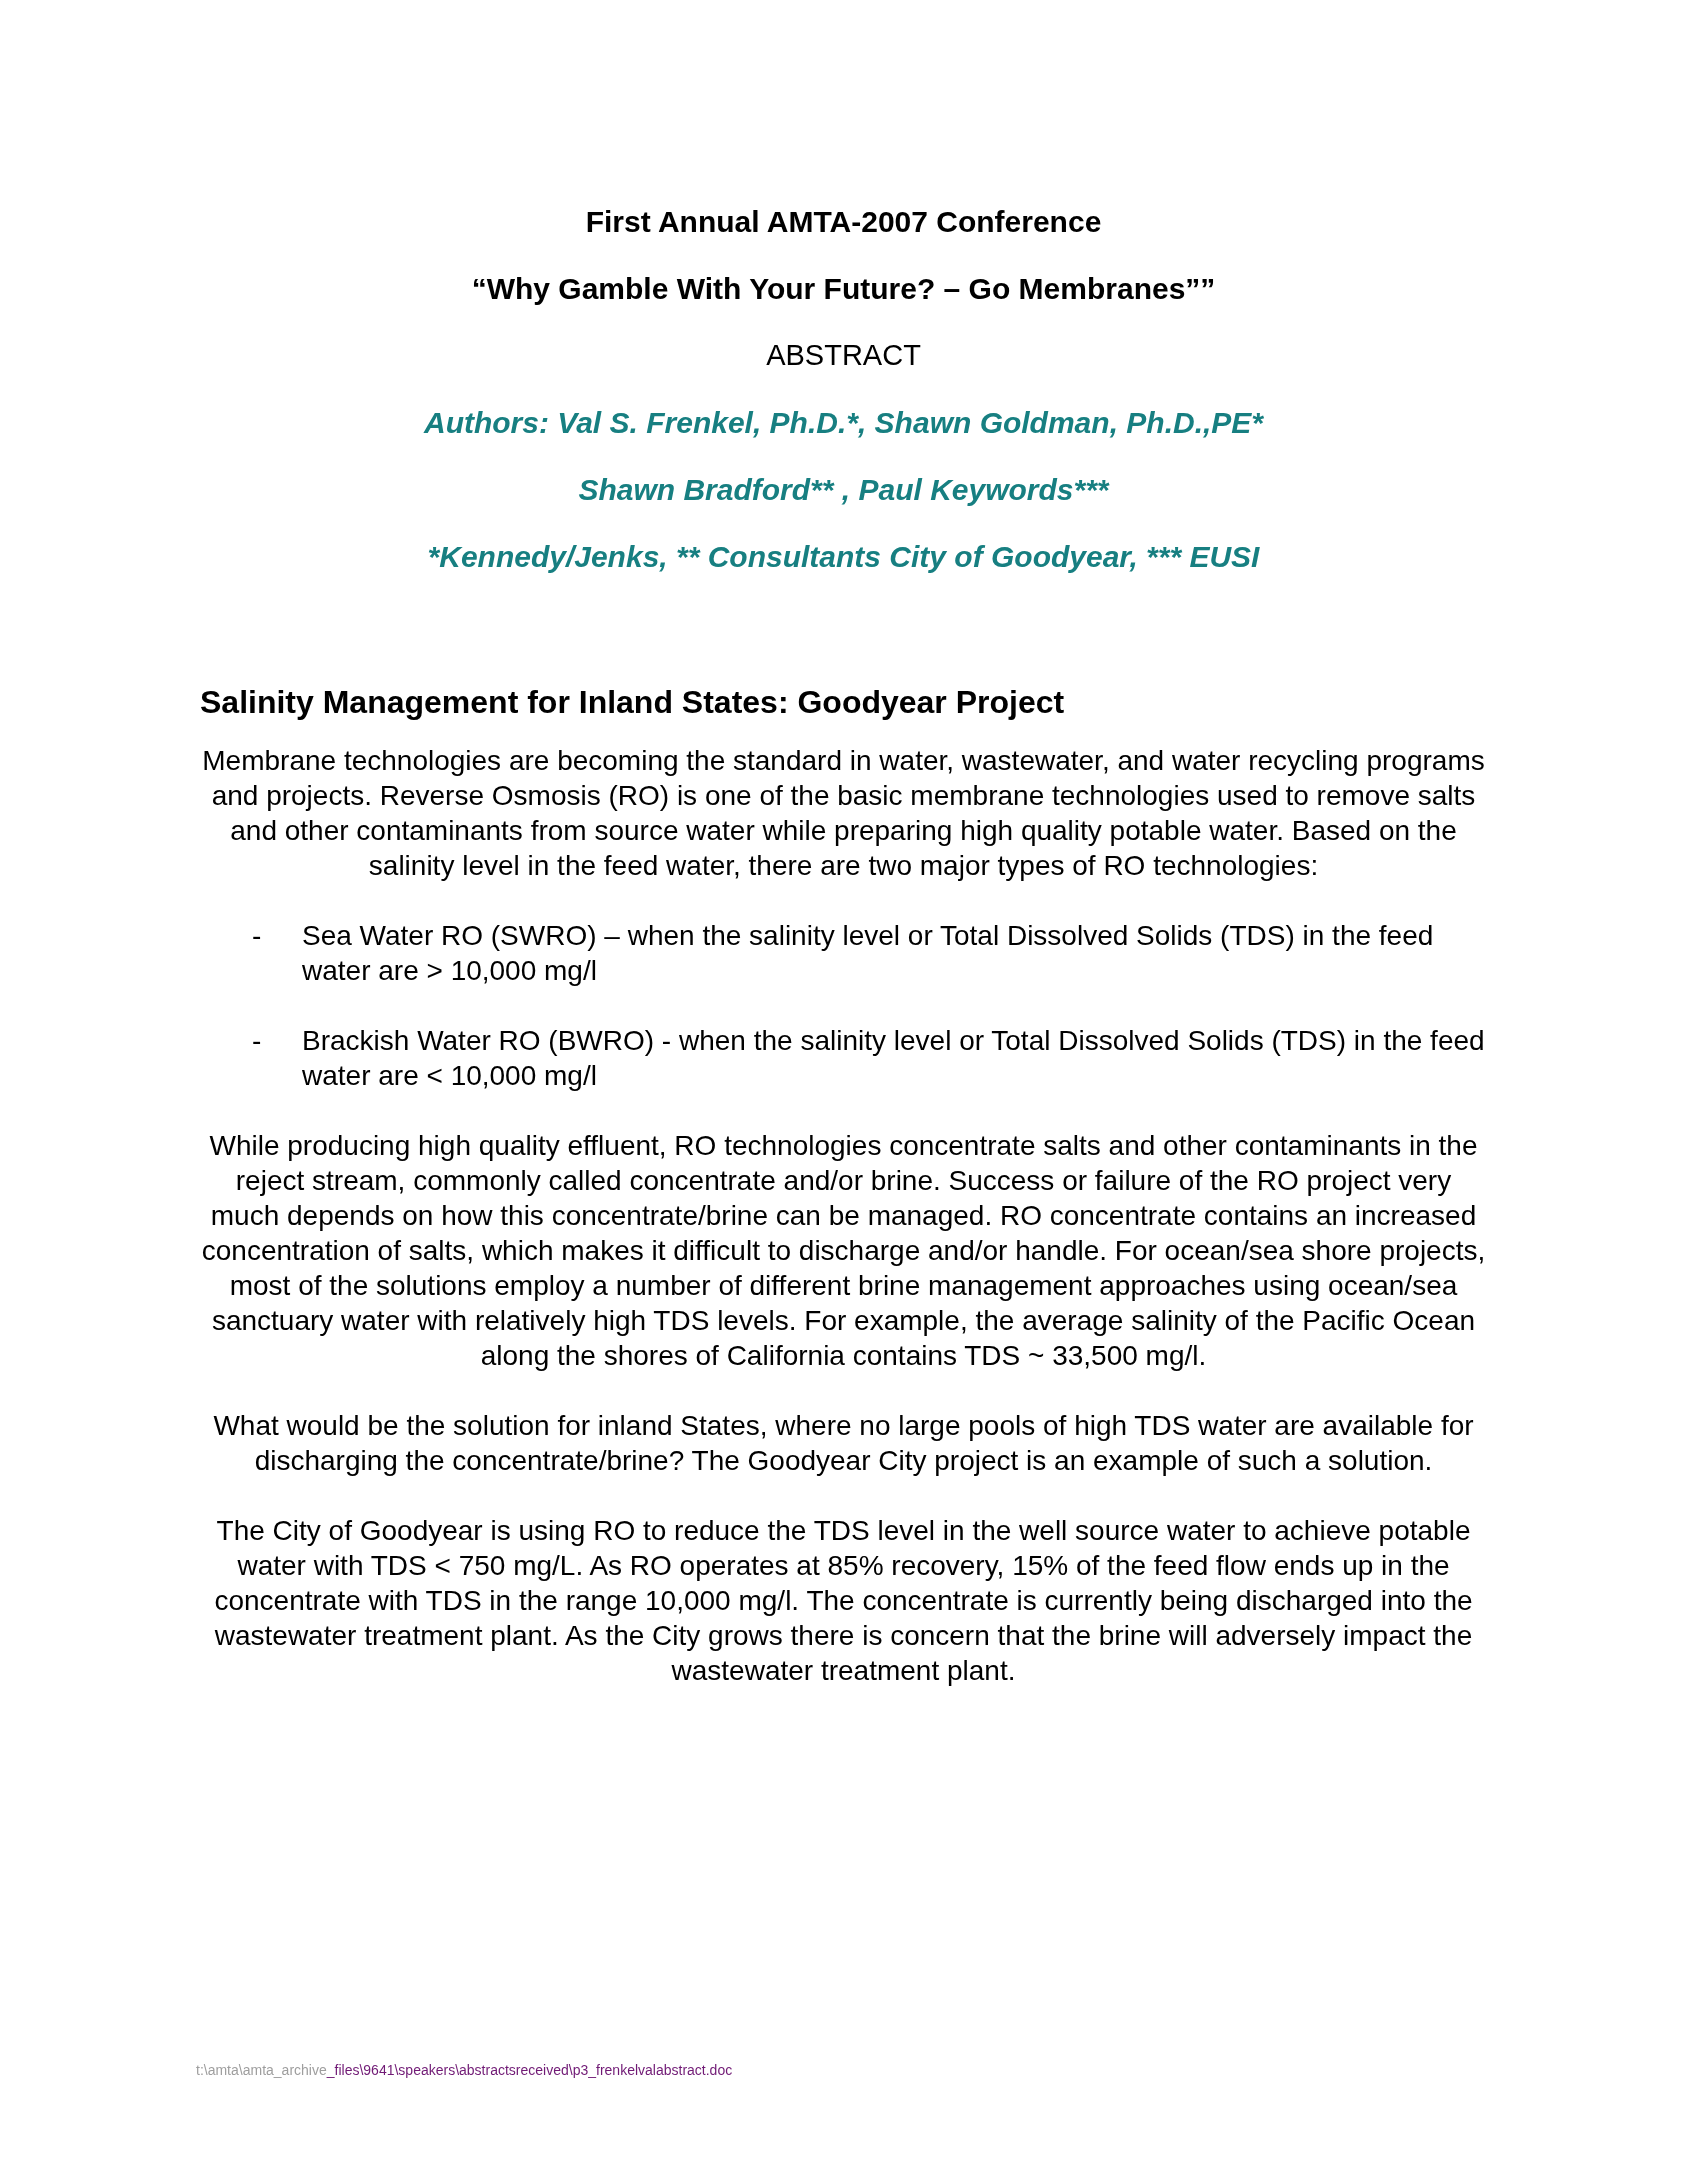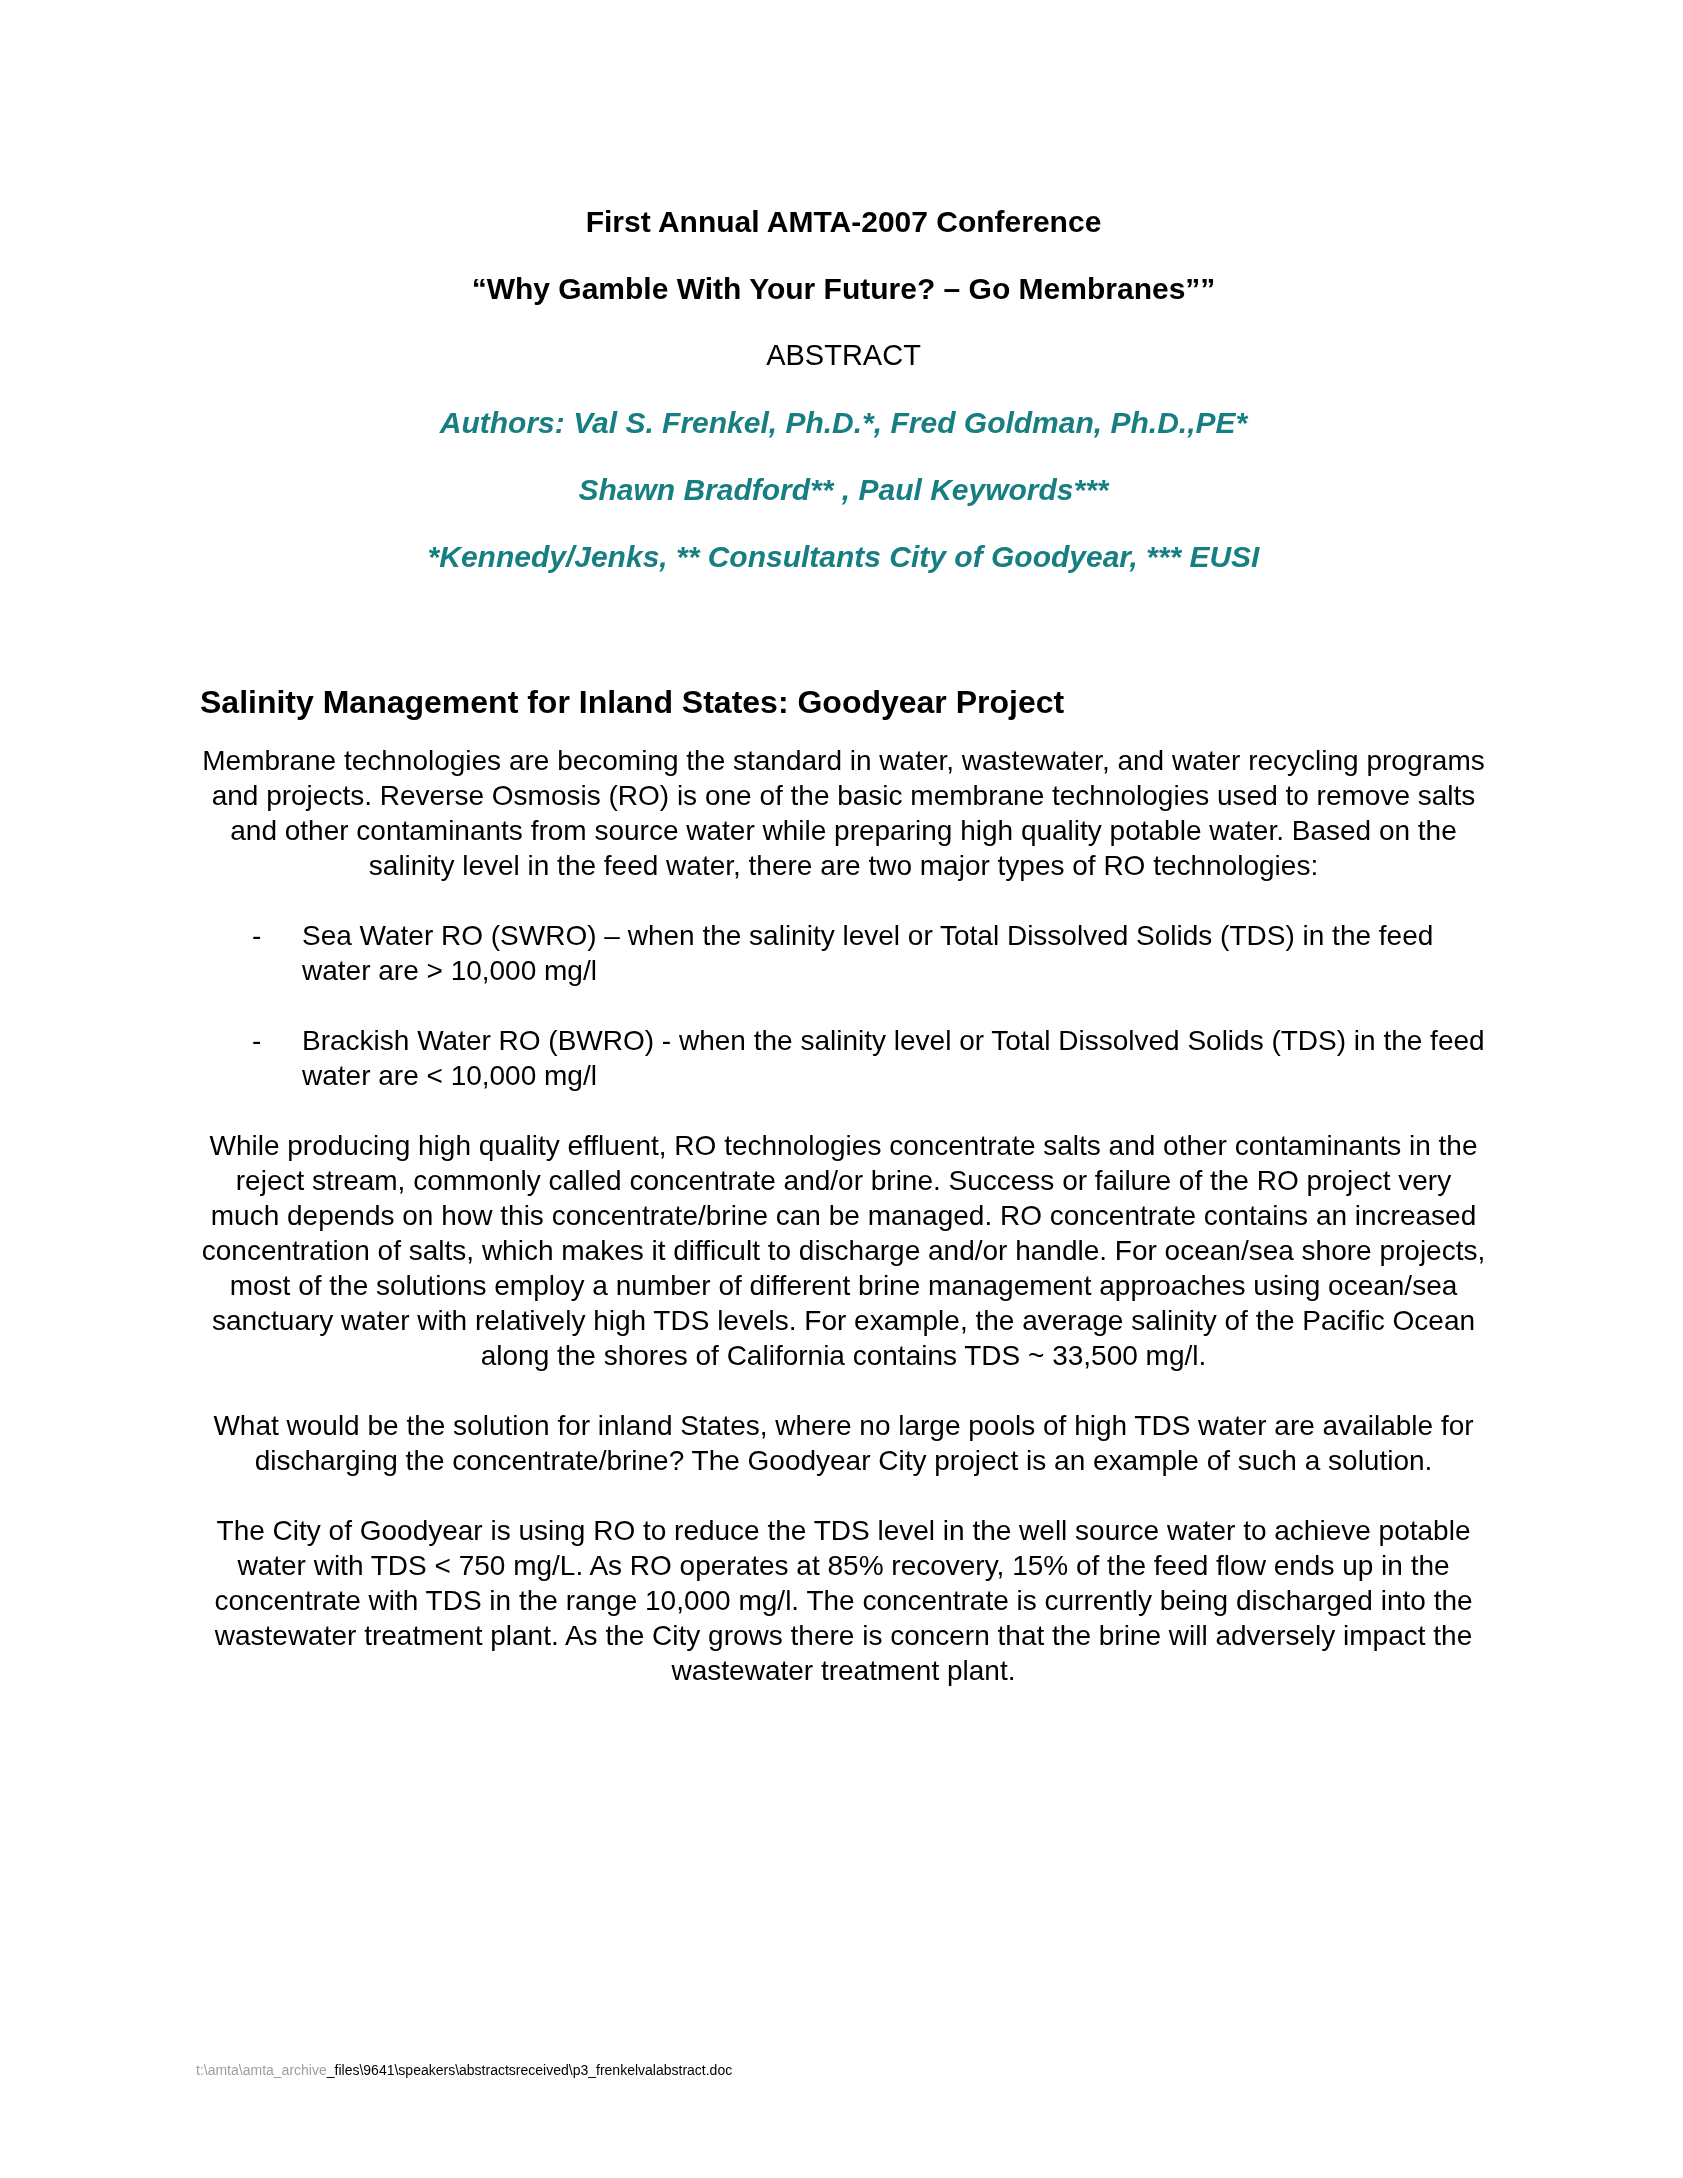--- a/index.html
+++ b/index.html
@@ -63,33 +63,33 @@
   .bullet .btext { flex:1; }
   .footer {
     position:absolute;
     left:196px;
     top:2061px;
     font-size:14px;
     line-height:18px;
     white-space:nowrap;
   }
   .footer .gray { color:#9e9e9e; }
-  .footer .red { color:#000000;text-align:center; }
+  .footer .red { color:#701a75;text-align:center; }
 </style>
 </head>
 <body>
 
 <div class="page">
   <div class="content">
 
     <div class="hline">First Annual AMTA-2007 Conference</div>
     <div class="hline">“Why Gamble With Your Future? – Go Membranes””</div>
     <div class="hline regular">ABSTRACT</div>
 
-    <div class="hline teal">Authors: Val S. Frenkel, Ph.D.*, Fred Goldman, Ph.D.,PE*</div>
+    <div class="hline teal">Authors: Val S. Frenkel, Ph.D.*, Shawn Goldman, Ph.D.,PE*</div>
     <div class="hline teal">Shawn Bradford** , Paul Keywords***</div>
     <div class="hline teal">*Kennedy/Jenks, ** Consultants City of Goodyear, *** EUSI</div>
 
     <div class="doc-title">Salinity Management for Inland States: Goodyear Project</div>
 
 
     <div class="para first">Membrane technologies are becoming the standard in water, wastewater, and water recycling programs and projects. Reverse Osmosis (RO) is one of the basic membrane technologies used to remove salts and other contaminants from source water while preparing high quality potable water. Based on the salinity level in the feed water, there are two major types of RO technologies:</div>
 
     <div class="bullet-list">
       <div class="bullet">

